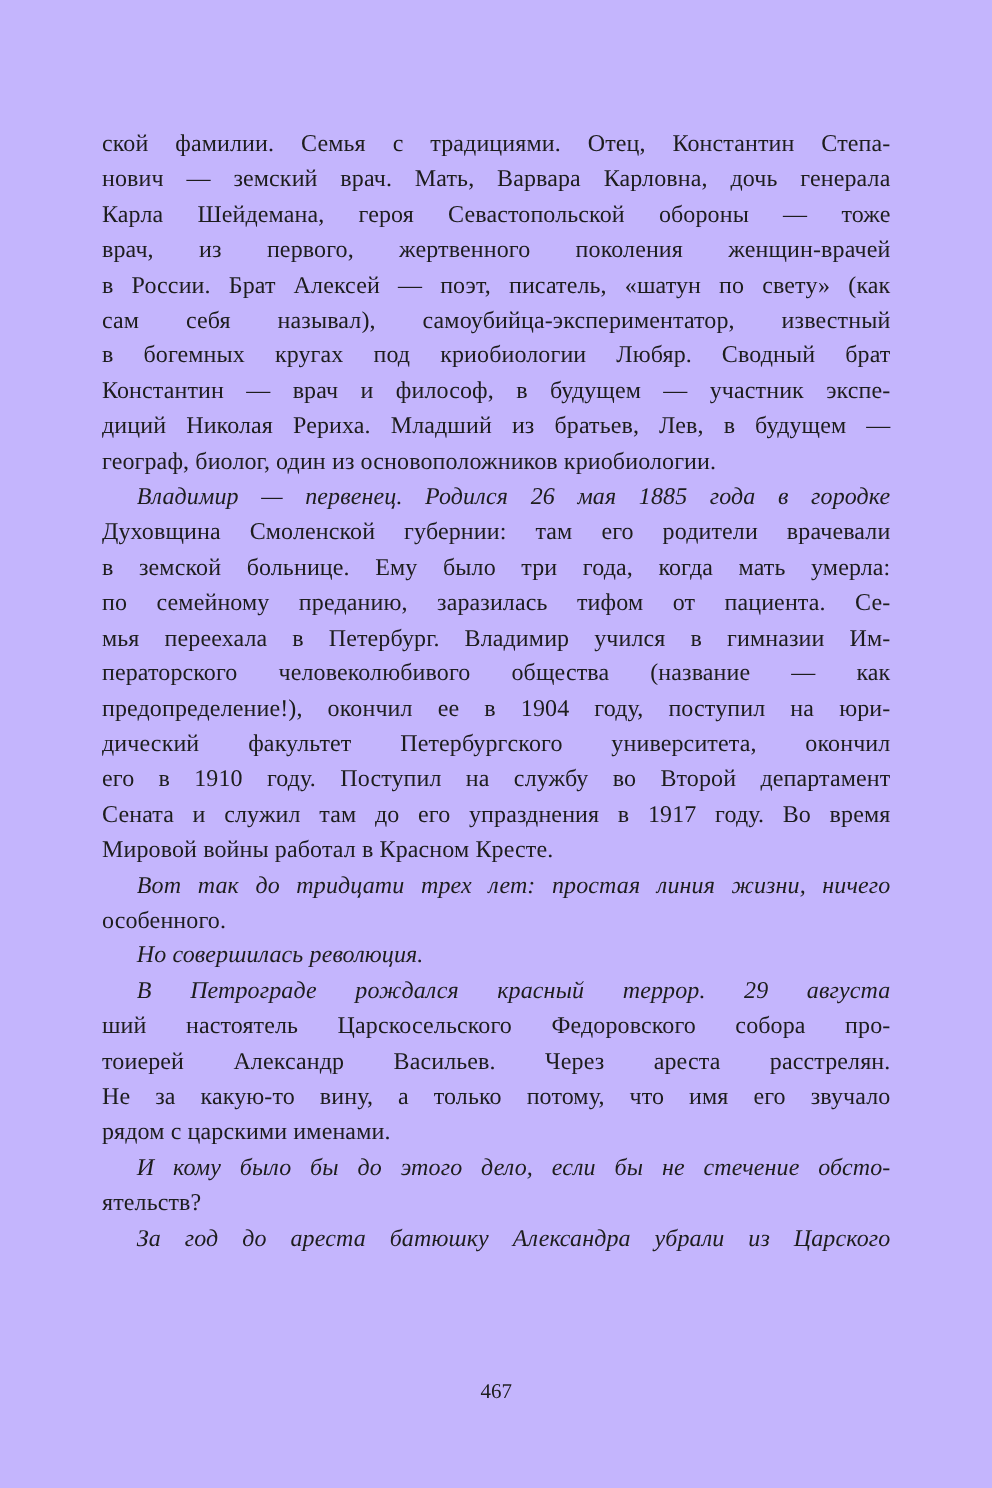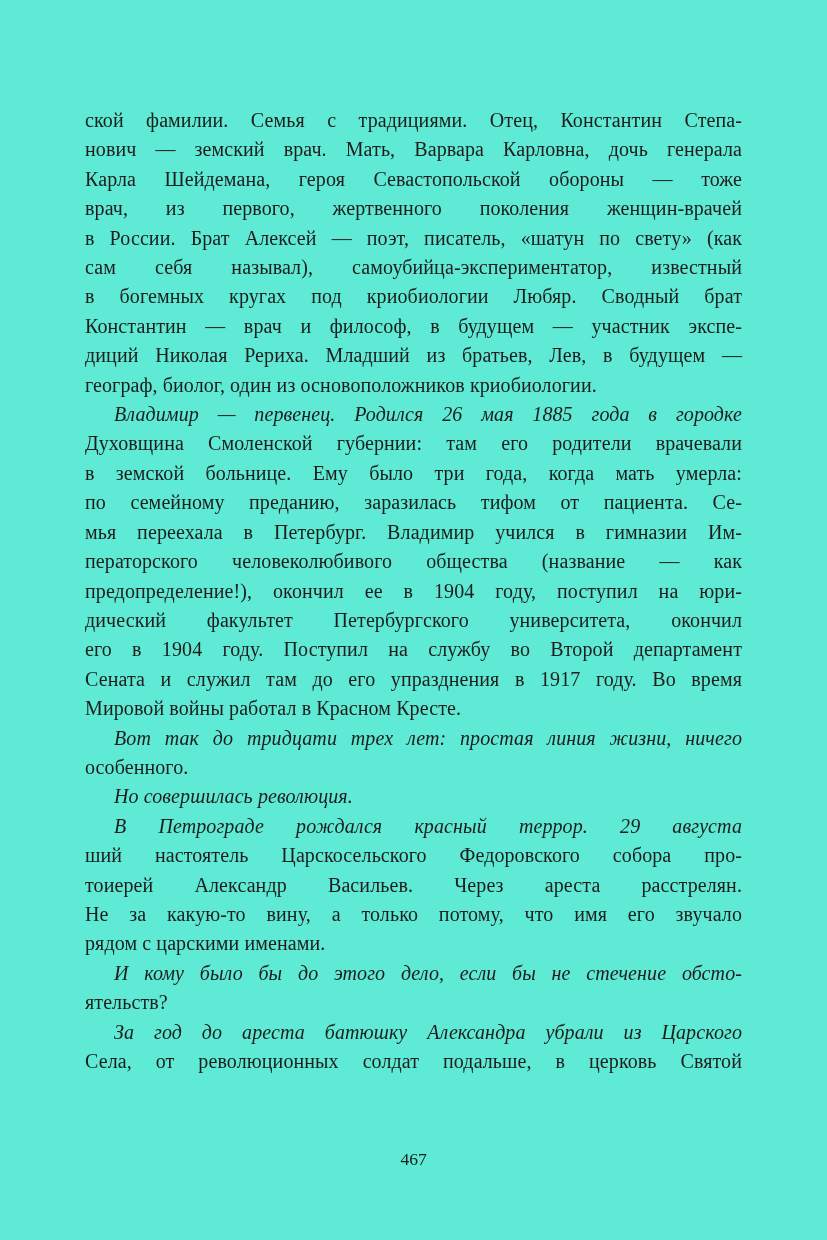--- a/index.html
+++ b/index.html
@@ -49,21 +49,21 @@
     width: 100%;
     text-align: center;
     font-size: 17.5px;
     color: #1d1d1d;
     margin-top: 16px;
   }
 </style>
 </head>
 <body>
 
-<div class="book-page" style="background: #5eead4; color: rgb(29, 29, 29);">
+<div class="book-page" style="background: #c4b5fd; color: rgb(29, 29, 29);">
   <div class="text-block" id="text-block">
       <div class="paragraph">
         <div class="line">ской фамилии. Семья с традициями. Отец, Константин Степа-</div>
         <div class="line">нович — земский врач. Мать, Варвара Карловна, дочь генерала</div>
         <div class="line">Карла Шейдемана, героя Севастопольской обороны — тоже</div>
         <div class="line">врач, из первого, жертвенного поколения женщин-врачей</div>
         <div class="line">в России. Брат Алексей — поэт, писатель, «шатун по свету» (как</div>
         <div class="line">сам себя называл), самоубийца-экспериментатор, известный</div>
         <div class="line">в богемных кругах под криобиологии Любяр. Сводный брат</div>
         <div class="line">Константин — врач и философ, в будущем — участник экспе-</div>
@@ -72,21 +72,21 @@
       </div>
       <div class="paragraph">
         <div class="line indent">Владимир — первенец. Родился 26 мая 1885 года в городке</div>
         <div class="line">Духовщина Смоленской губернии: там его родители врачевали</div>
         <div class="line">в земской больнице. Ему было три года, когда мать умерла:</div>
         <div class="line">по семейному преданию, заразилась тифом от пациента. Се-</div>
         <div class="line">мья переехала в Петербург. Владимир учился в гимназии Им-</div>
         <div class="line">ператорского человеколюбивого общества (название — как</div>
         <div class="line">предопределение!), окончил ее в 1904 году, поступил на юри-</div>
         <div class="line">дический факультет Петербургского университета, окончил</div>
-        <div class="line">его в 1904 году. Поступил на службу во Второй департамент</div>
+        <div class="line">его в 1910 году. Поступил на службу во Второй департамент</div>
         <div class="line">Сената и служил там до его упразднения в 1917 году. Во время</div>
         <div class="line last">Мировой войны работал в Красном Кресте.</div>
       </div>
       <div class="paragraph">
         <div class="line indent">Вот так до тридцати трех лет: простая линия жизни, ничего</div>
         <div class="line last">особенного.</div>
       </div>
       <div class="paragraph">
         <div class="line indent last">Но совершилась революция.</div>
       </div>
@@ -96,17 +96,16 @@
         <div class="line">тоиерей Александр Васильев. Через ареста расстрелян.</div>
         <div class="line">Не за какую-то вину, а только потому, что имя его звучало</div>
         <div class="line last">рядом с царскими именами.</div>
       </div>
       <div class="paragraph">
         <div class="line indent">И кому было бы до этого дело, если бы не стечение обсто-</div>
         <div class="line last">ятельств?</div>
       </div>
       <div class="paragraph">
         <div class="line indent">За год до ареста батюшку Александра убрали из Царского</div>
-        <div class="line">Села, от революционных солдат подальше, в церковь Святой</div>
       </div>
     </div>
   <div class="page-number">467</div>
 </div>
 
 </body></html>

